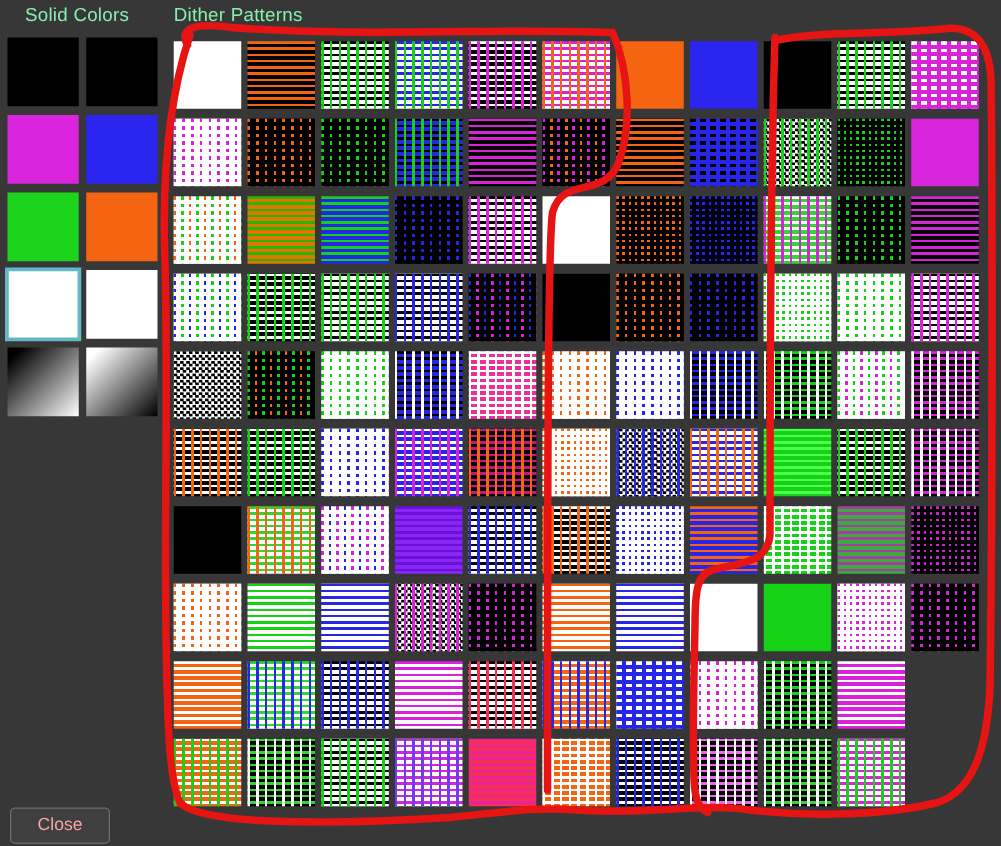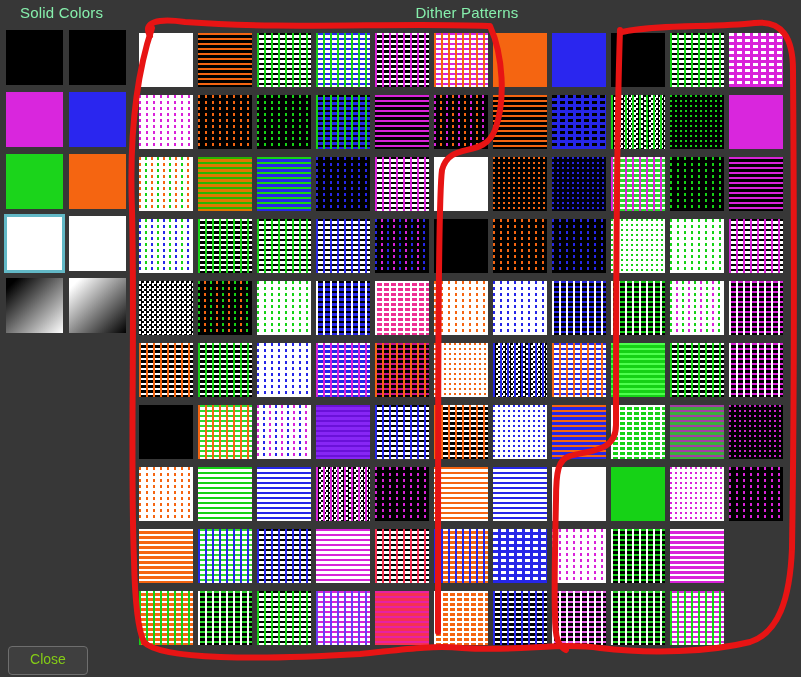--- a/index.html
+++ b/index.html
@@ -9,21 +9,21 @@
     font-family:"Liberation Sans", sans-serif;
     position:relative;overflow:hidden;
     color:#fff;
   }
   .hdr{
     position:absolute;top:4px;
     font-size:15px;color:#86efac;
     letter-spacing:.2px;
   }
   #solid-title{left:20px;}
-  #dither-title{left:139px;width:656px;text-align:center;}
+  #dither-title{left:139px;width:656px;}
   #solid-grid{
     position:absolute;left:6px;top:30px;
     display:grid;
     grid-template-columns:repeat(2,57px);
     grid-auto-rows:55px;
     column-gap:6px;row-gap:7px;
   }
   #dither-grid{
     position:absolute;left:139px;top:33px;
     display:grid;
@@ -37,21 +37,21 @@
   #annotation{
     position:absolute;left:0;top:0;
     pointer-events:none;z-index:5;
   }
   #close-btn{
     position:absolute;left:8px;top:646px;
     width:78px;height:27px;
     background:#3f3f3f;
     border:1px solid #6e6e6e;
     border-radius:4px;
-    color:#84cc16;font-size:14px;
+    color:#fca5a5;font-size:14px;
     font-family:"Liberation Sans", sans-serif;
     text-align:center;line-height:25px;
     cursor:pointer;z-index:6;
   }
 </style>
 </head>
 <body>
 
 <div class="hdr" id="solid-title">Solid Colors</div>
 <div class="hdr" id="dither-title">Dither Patterns</div>

